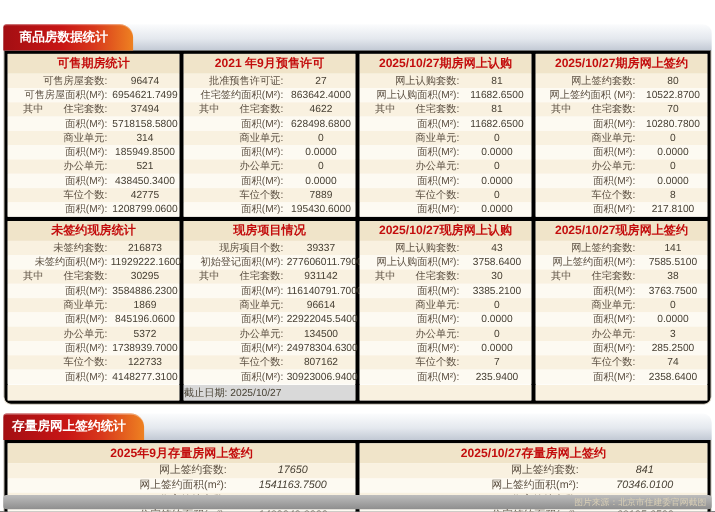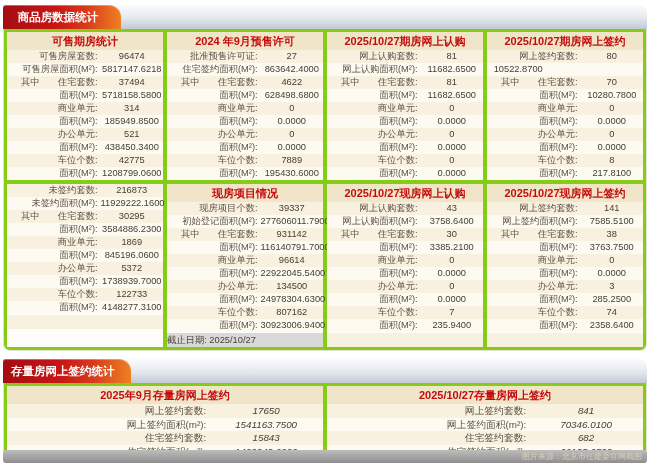--- a/index.html
+++ b/index.html
@@ -4,36 +4,36 @@
 <style>
   html,body{margin:0;padding:0;}
   body{
     width:650px;height:465px;position:relative;overflow:hidden;
     background:#ffffff;
     font-family:"Liberation Sans","DejaVu Sans",sans-serif;
     -webkit-font-smoothing:antialiased;
   }
   
   .tabbar{
-    display:flex;height:24px;margin:5px 3px 0 3px;
+    display:flex;height:24px;margin:22px 3px 0 3px;
     background:linear-gradient(180deg,#fbfcfd 0%,#e4e8ee 55%,#c2c9d4 100%);
     border-radius:0 8px 0 0;
   }
   .tab{
     flex:0 0 auto;min-width:118px;box-sizing:border-box;
     background:linear-gradient(90deg,#a30e13 0%,#c81615 45%,#d8381c 70%,#ee8121 100%);
     color:#ffffff;font-weight:bold;font-size:11.5px;line-height:24px;
     text-align:center;padding:0 16px 0 8px;
     border-radius:3px 12px 0 0;
     box-shadow:inset 0 1px 0 rgba(255,255,255,.35);
   }
   .tabbar-rest{flex:1;}
   
   .card{
-    margin:0 3px;background:#84cc16;
+    margin:0 3px;background:#000000;
     border:1px solid #e7e0d2;border-top:none;
     border-radius:0 0 7px 7px;
     padding:3px;box-sizing:border-box;
   }
   .grid4{display:grid;grid-template-columns:repeat(4,1fr);gap:4px;}
   .grid4 + .grid4{margin-top:4px;}
   .grid2{display:grid;grid-template-columns:repeat(2,1fr);gap:4px;}
   
   .panel{background:#fefdf9;}
   .panel-title{
@@ -78,21 +78,21 @@
   <div class="grid4" id="grid-top">
       <div class="panel">
         <div class="panel-title">可售期房统计</div>
         <div>
           <div class="prow">
             <span class="lbl">可售房屋套数:</span>
             <span class="val">96474</span>
           </div>
           <div class="prow">
             <span class="lbl">可售房屋面积(M²):</span>
-            <span class="val">5817147.6218</span>
+            <span class="val">6954621.7499</span>
           </div>
           <div class="prow">
             <span class="lbl"><span class="prefix">其中</span>住宅套数:</span>
             <span class="val">37494</span>
           </div>
           <div class="prow">
             <span class="lbl">面积(M²):</span>
             <span class="val">5718158.5800</span>
           </div>
           <div class="prow">
@@ -115,21 +115,21 @@
             <span class="lbl">车位个数:</span>
             <span class="val">42775</span>
           </div>
           <div class="prow">
             <span class="lbl">面积(M²):</span>
             <span class="val">1208799.0600</span>
           </div>
         </div>
       </div>
       <div class="panel">
-        <div class="panel-title">2024 年9月预售许可</div>
+        <div class="panel-title">2021 年9月预售许可</div>
         <div>
           <div class="prow">
             <span class="lbl">批准预售许可证:</span>
             <span class="val">27</span>
           </div>
           <div class="prow">
             <span class="lbl">住宅签约面积(M²):</span>
             <span class="val">863642.4000</span>
           </div>
           <div class="prow">
@@ -212,20 +212,21 @@
         </div>
       </div>
       <div class="panel">
         <div class="panel-title">2025/10/27期房网上签约</div>
         <div>
           <div class="prow">
             <span class="lbl">网上签约套数:</span>
             <span class="val">80</span>
           </div>
           <div class="prow">
+            <span class="lbl">网上签约面积 (M²):</span>
             <span class="val">10522.8700</span>
           </div>
           <div class="prow">
             <span class="lbl"><span class="prefix">其中</span>住宅套数:</span>
             <span class="val">70</span>
           </div>
           <div class="prow">
             <span class="lbl">面积(M²):</span>
             <span class="val">10280.7800</span>
           </div>
@@ -251,20 +252,21 @@
           </div>
           <div class="prow">
             <span class="lbl">面积(M²):</span>
             <span class="val">217.8100</span>
           </div>
         </div>
       </div>
     </div>
   <div class="grid4" id="grid-mid">
       <div class="panel">
+        <div class="panel-title">未签约现房统计</div>
         <div>
           <div class="prow">
             <span class="lbl">未签约套数:</span>
             <span class="val">216873</span>
           </div>
           <div class="prow">
             <span class="lbl">未签约面积(M²):</span>
             <span class="val">11929222.1600</span>
           </div>
           <div class="prow">

